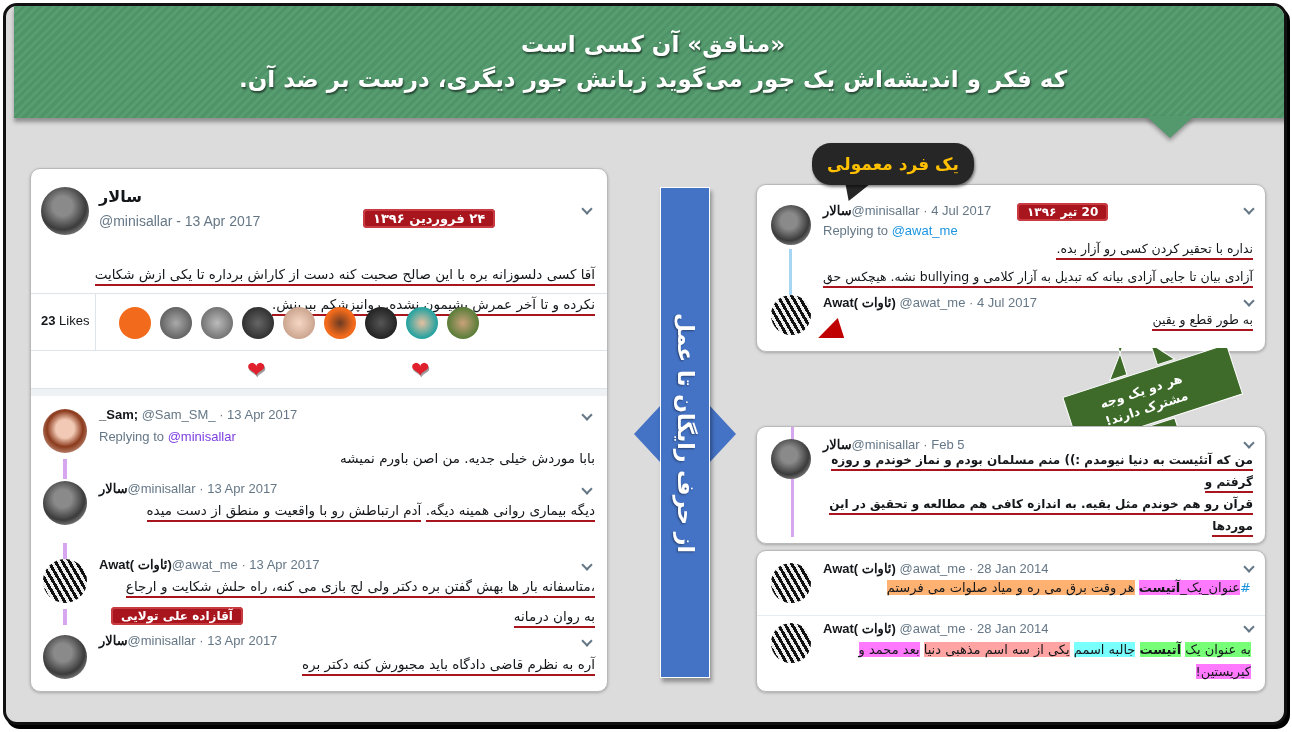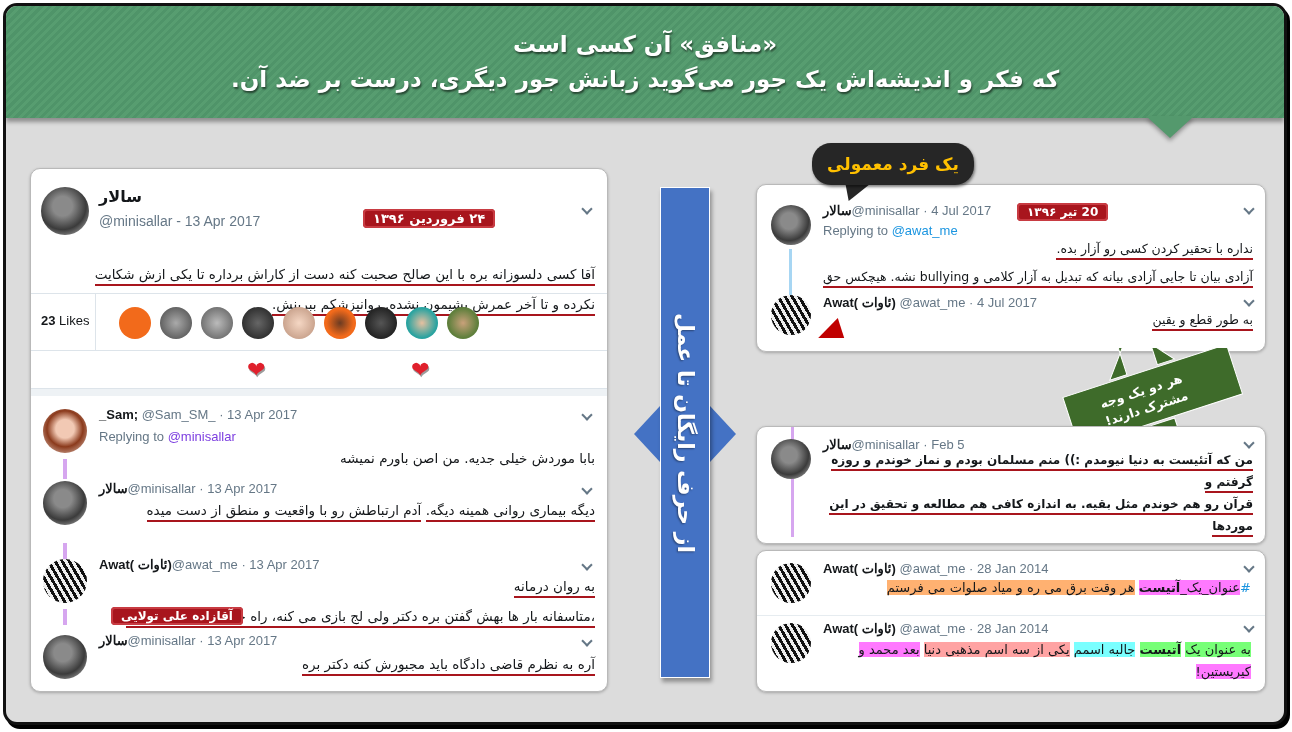--- a/index.html
+++ b/index.html
@@ -5,21 +5,21 @@
   * { box-sizing: border-box; margin: 0; padding: 0; }
   html, body { width: 1292px; height: 732px; overflow: hidden; background: #fff; }
   body { font-family: "DejaVu Sans", sans-serif; position: relative; }
 
   .frame {
     position: absolute; left: 3px; top: 3px; width: 1284px; height: 722px;
     background: #dcdcdc; border: 3px solid #111; border-radius: 14px;
     box-shadow: 3px 4px 0 #000; overflow: hidden;
   }
   .banner {
-    position: absolute; left: 0; top: 0; width: 100%; height: 112px;
+    position: absolute; left: 8px; top: 0; width: 100%; height: 112px;
     background: repeating-linear-gradient(135deg, #4f9469 0 3px, #579d70 3px 6px);
     box-shadow: 0 4px 4px rgba(0,0,0,.35);
     display: flex; flex-direction: column; align-items: center; justify-content: center;
     color: #fff; font-family: "DejaVu Sans", sans-serif; font-weight: bold;
     text-shadow: 1px 2px 2px rgba(0,0,0,.55); direction: rtl;
   }
   .banner .l1 { font-size: 23px; line-height: 34px; }
   .banner .l2 { font-size: 23px; line-height: 36px; }
   .banner-tail {
     position: absolute; left: 1140px; top: 110px; width: 0; height: 0;
@@ -163,22 +163,22 @@
         <span class="u">دیگه بیماری روانی همینه دیگه.</span> <span class="u">آدم ارتباطش رو با واقعیت و منطق از دست میده</span>
       </div>
     </div>
     <div class="thread-line" style="left:32px; top:374px; height:16px;"></div>
 
     <div class="tweet" style="top:382px;">
       <div class="avatar zebra" style="left:12px; top:8px;"></div>
       <div class="head" style="left:68px; top:6px;text-align:center;"><b>Awat( ئاوات)</b><span>@awat_me</span> · <span>13 Apr 2017</span></div>
       <div class="chev" style="left:552px; top:10px;"></div>
       <div class="body" style="right:12px; top:20px; width:520px;">
+        <div><span class="u">،متاسفانه بار ها بهش گفتن بره دکتر ولی لج بازی می کنه، راه حلش شکایت و ارجاع</span></div>
         <div><span class="u">به روان درمانه</span></div>
-        <div><span class="u">،متاسفانه بار ها بهش گفتن بره دکتر ولی لج بازی می کنه، راه حلش شکایت و ارجاع</span></div>
       </div>
       <div class="red-pill" style="left:80px; top:56px; font-size:12px;">آقازاده علی تولایی</div>
     </div>
     <div class="thread-line" style="left:32px; top:440px; height:16px;"></div>
 
     <div class="tweet" style="top:460px;">
       <div class="avatar" style="left:12px; top:6px;"></div>
       <div class="head" style="left:68px; top:4px;"><b>سالار</b><span>@minisallar</span> · <span>13 Apr 2017</span></div>
       <div class="chev" style="left:552px; top:8px;"></div>
       <div class="body" style="right:12px; top:20px; width:520px;"><span class="u">آره به نظرم قاضی دادگاه باید مجبورش کنه دکتر بره</span></div>

